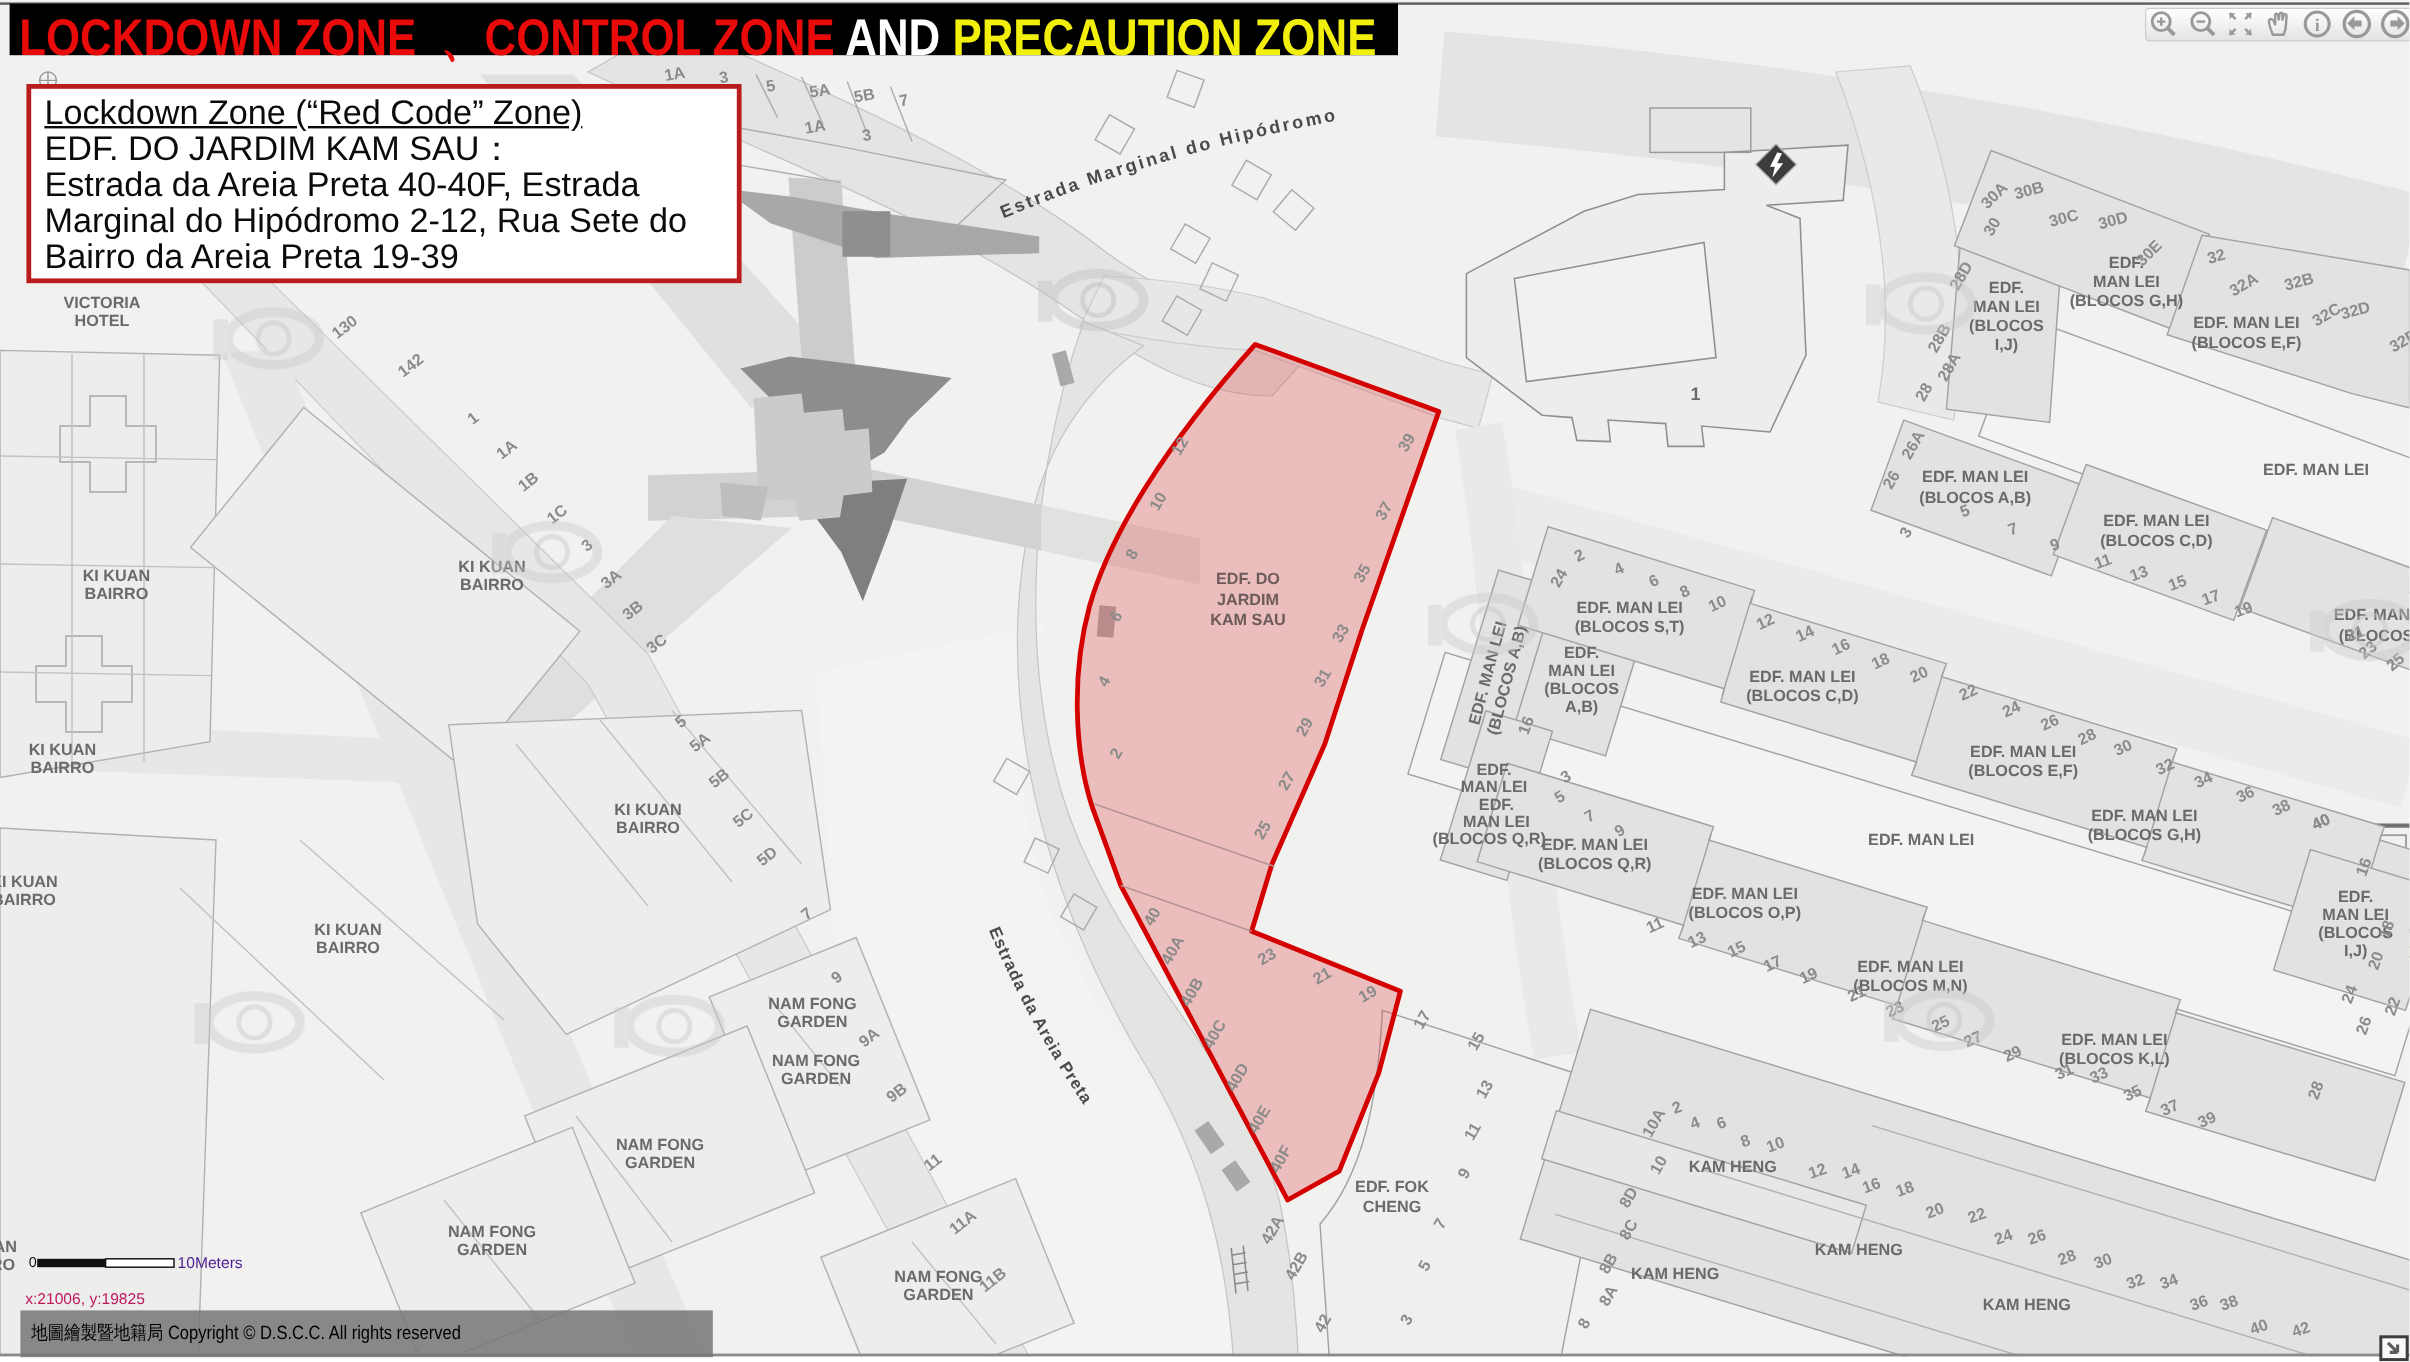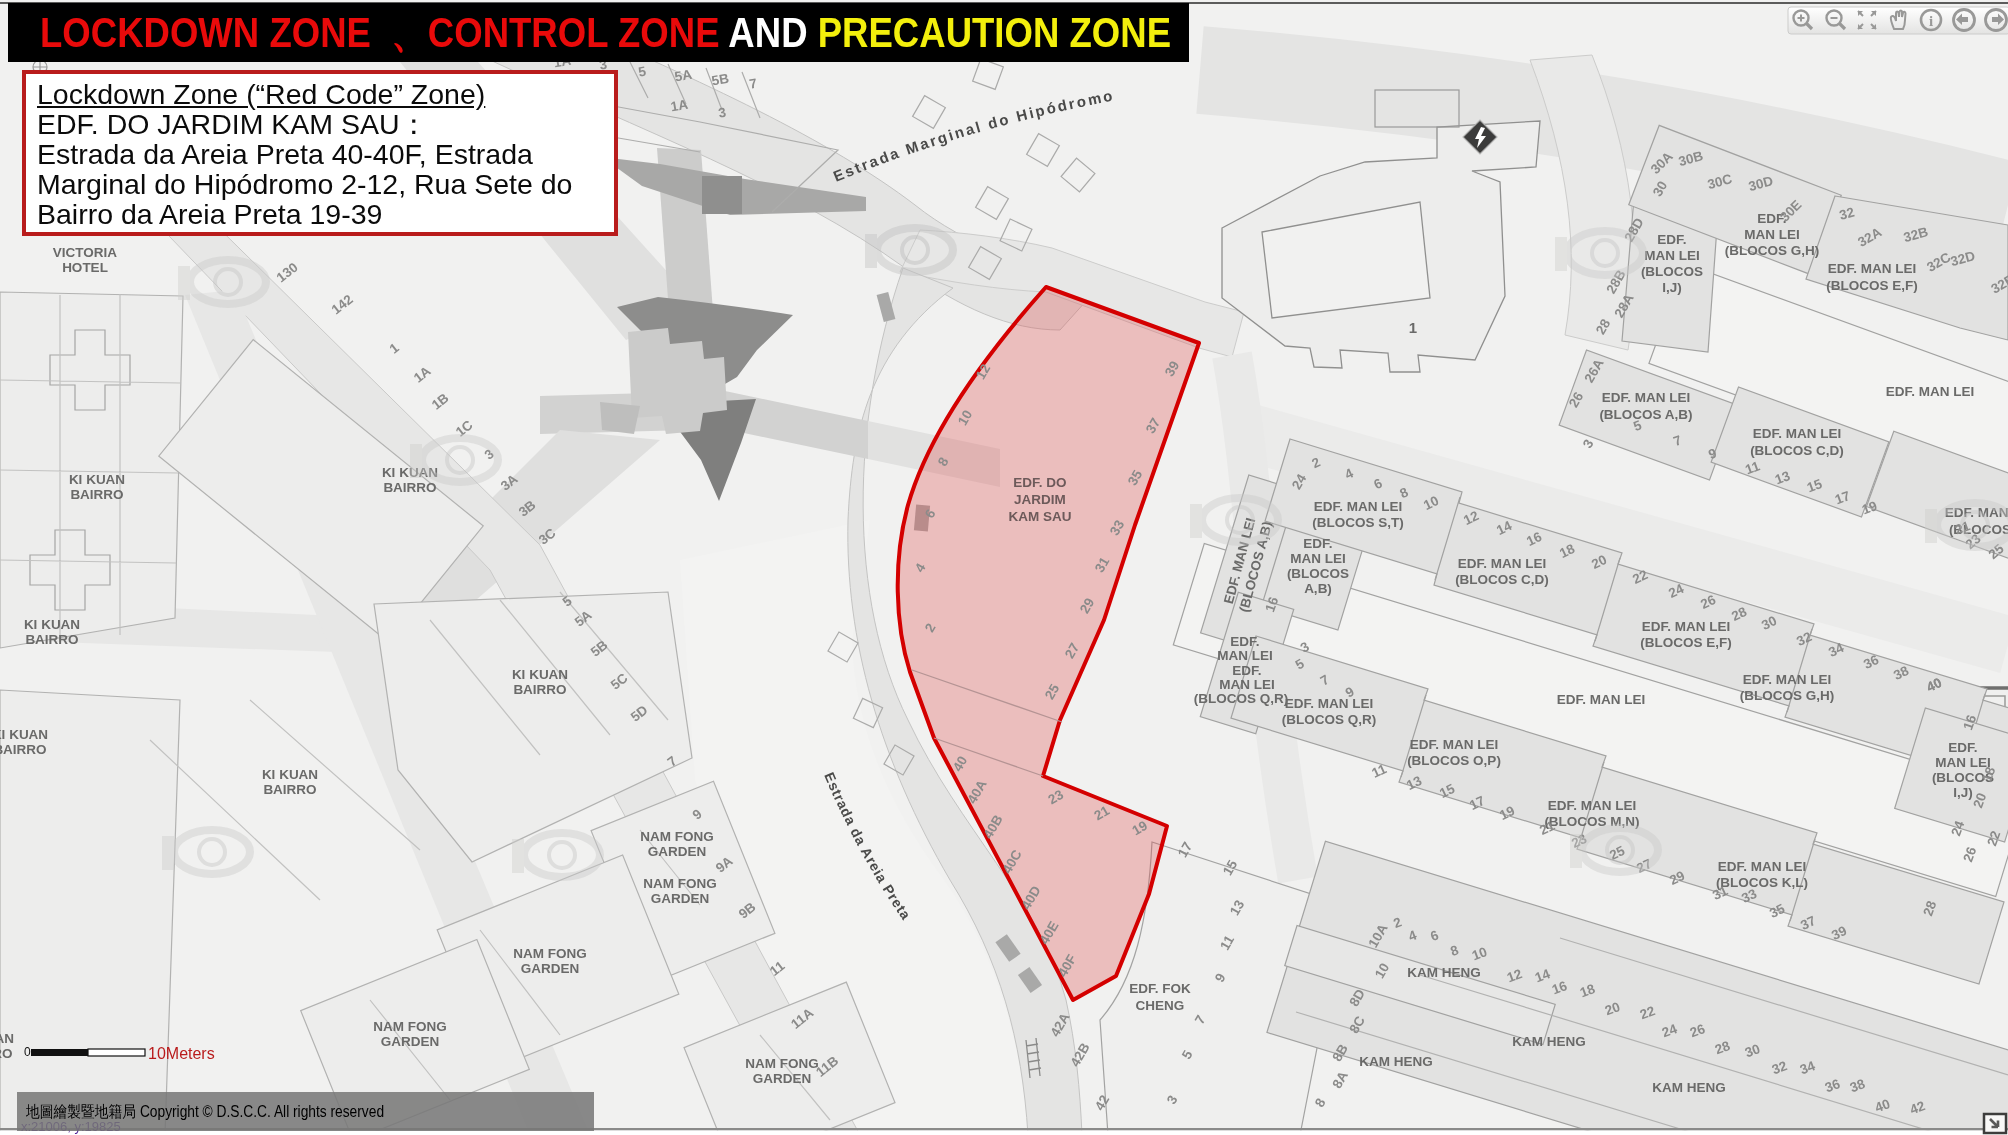--- a/index.html
+++ b/index.html
@@ -1,30 +1,30 @@
 <!DOCTYPE html>
 <html><head>
 <meta charset="utf-8">
 <style>
 html,body{margin:0;padding:0;background:#fff}
 #stage{position:relative;width:2008px;height:1135px;background:#f1f1f0;overflow:hidden;font-family:"Liberation Sans",sans-serif}
 #mapsvg{position:absolute;left:0;top:0}
-.banner{position:absolute;left:8px;top:3px;width:1149px;height:59px;background:#000;white-space:nowrap;
-  font-weight:bold;font-size:43px;line-height:58px;padding-left:32px}
+.banner{position:absolute;left:8px;top:3px;width:1149px;height:43px;background:#000;white-space:nowrap;
+  font-weight:bold;font-size:43px;line-height:58px;padding-left:8px}
 .banner .in{display:inline-block;transform:scaleX(0.85);transform-origin:0 50%}
 .banner .r{color:#e90a0a}.banner .w{color:#fff}.banner .y{color:#f3ef0c}
 .infobox{position:absolute;left:22px;top:70px;width:577px;background:#fff;border:4px solid #b91c1c;
   padding:5px 0 3px 11px;font-size:28.5px;line-height:30px;color:#0b0b0b}
 .infobox .in{display:inline-block;transform:scaleX(1);transform-origin:0 0;white-space:nowrap}
 .copybar{position:absolute;left:17px;top:1092px;width:568px;height:39px;background:rgba(118,118,118,0.85);
   color:#000000;font-size:16px;line-height:40px;padding-left:9px;white-space:nowrap}
 .copybar .in{display:inline-block;transform:scaleX(0.86);transform-origin:0 50%}
-.coords{position:absolute;left:21px;top:1119px;font-size:13px;color:#4c1d95}
+.coords{position:absolute;left:21px;top:1075px;font-size:13px;color:#be185d}
 .scalezero{position:absolute;left:24px;top:1045px;font-size:12px;color:#111}
-.scaletxt{position:absolute;left:148px;top:1045px;font-size:16px;color:#b91c1c}
+.scaletxt{position:absolute;left:148px;top:1045px;font-size:13px;color:#4c1d95}
 </style>
 </head>
 <body>
 <div id="stage">
 <svg id="mapsvg" width="2008" height="1135" viewBox="0 0 2008 1135" xmlns="http://www.w3.org/2000/svg">
 
   <rect x="0" y="0" width="2008" height="1135" fill="#f1f1f0"></rect>
   <g id="roads">
 
     <path d="M 490,60 C 640,130 790,185 905,268 C 960,308 1010,330 1060,330 L 1105,280 C 1030,268 965,245 915,205 C 830,140 700,80 560,20 Z" fill="#e4e4e3" stroke="#c4c4c3" stroke-width="1"></path>

